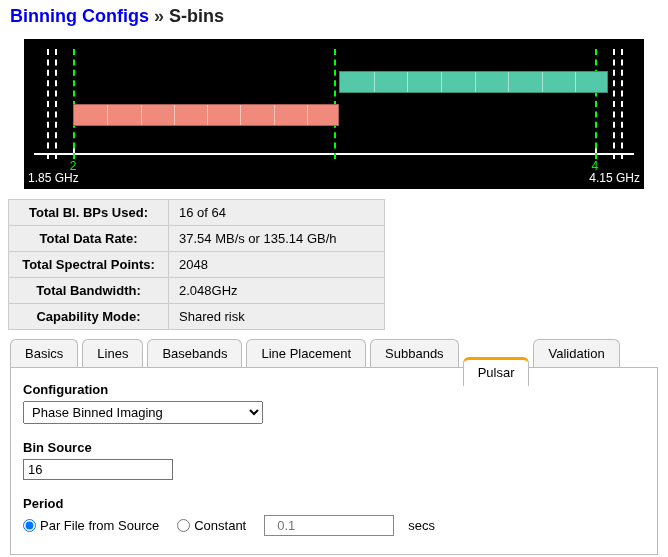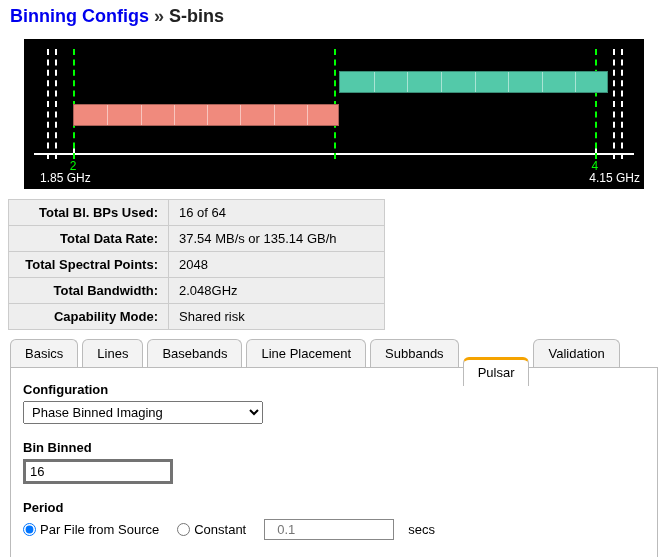--- a/index.html
+++ b/index.html
@@ -16,51 +16,51 @@
   .edge-lbl { position: absolute; bottom: 4px; color: #fff; font-size: 12px; }
   .dash-line { position: absolute; top: 10px; bottom: 30px; width: 0; border-left: 2px dashed; }
   .dash-green { border-color: #0f0; }
   .dash-white { border-color: #fff; }
   .band { position: absolute; height: 22px; border: 1px solid rgba(0,0,0,0.3); }
   .band .seg { position:absolute; top:0; bottom:0; width:0; border-left:1px solid rgba(255,255,255,0.5); }
   .band-red { background: #f08a7d; top: 65px; }
   .band-green { background: #53c9a9; top: 32px; }
   .summary { border-collapse: collapse; margin: 8px; font-size: 13px; }
   .summary td { border: 1px solid #ccc; padding: 5px 10px; background: #eee; }
-  .summary td.lbl { font-weight: bold; text-align: right; width: 160px; }
+  .summary td.lbl { font-weight: bold; text-align: center; width: 160px; }
   .summary td.val { width: 216px; }
   .tabs { display: flex; gap: 4px; padding: 0 10px; align-items: flex-end; }
   .tab { border: 1px solid #bbb; border-bottom: none; border-radius: 6px 6px 0 0; background: #f3f3f3; padding: 6px 14px; cursor: pointer; font-size: 13px; }
   .tab.active { background: #fff; border-top: 3px solid #f5a300; font-weight: normal; padding-top: 5px; position: relative; top: 19px; }
   .panel { border: 1px solid #bbb; margin: 0 10px 10px 10px; padding: 14px 12px 18px 12px; }
   .fld-lbl { font-weight: bold; font-size: 13px; margin-bottom: 4px; }
   .fld-row { margin-bottom: 16px; }
   select.cfg { width: 240px; font-size: 13px; padding: 2px 4px; }
-  input.bin { width: 150px; font-size: 13px; padding: 2px 4px; border: 3px solid #737373; }
+  input.bin { width: 150px; font-size: 13px; padding: 2px 4px; border: 1px solid #737373; }
   .period-row { display: flex; align-items: center; gap: 14px; flex-wrap: wrap; }
   input.const { width: 130px; font-size: 13px; padding: 2px 12px; border: 1px solid #888; color: #888; }
   label.radio { display: inline-flex; align-items: center; gap: 4px; margin-right: 4px; cursor: pointer; }
 </style>
 </head>
 <body>
 
 <div class="breadcrumb">
   <a href="#">Binning Configs</a>
   <span class="sep">»</span>
   <span class="cur">S-bins</span>
 </div>
 
 <div class="chart-wrap">
   <div class="chart" id="chart">
       <div class="axis"></div>
       <div class="tick" style="left: 49.1304px;"></div>
       <div class="tick-lbl" style="left: 49.1304px;">2</div>
       <div class="tick" style="left: 570.87px;"></div>
       <div class="tick-lbl" style="left: 570.87px;">4</div>
-      <div class="edge-lbl" style="left: 16px;">1.85 GHz</div>
+      <div class="edge-lbl" style="left: 4px;">1.85 GHz</div>
       <div class="edge-lbl" style="right: 4px;">4.15 GHz</div>
       <div class="dash-line dash-white" style="left: 23.0435px;"></div>
       <div class="dash-line dash-white" style="left: 30.8696px;"></div>
       <div class="dash-line dash-white" style="left: 589.13px;"></div>
       <div class="dash-line dash-white" style="left: 596.957px;"></div>
       <div class="dash-line dash-green" style="left: 49.1304px;"></div>
       <div class="dash-line dash-green" style="left: 310px;"></div>
       <div class="dash-line dash-green" style="left: 570.87px;"></div>
       <div class="band band-red" style="left: 49.1304px; width: 266.087px;">
         <div class="seg" style="left: 33.2609px;"></div>
@@ -117,21 +117,21 @@
     <div class="tab active">Pulsar</div>
     <div class="tab">Validation</div>
   </div>
 
 <div class="panel">
   <div class="fld-row">
     <div class="fld-lbl">Configuration</div>
     <select class="cfg" id="cfg-select"><option>Phase Binned Imaging</option></select>
   </div>
   <div class="fld-row">
-    <div class="fld-lbl">Bin Binned</div>
+    <div class="fld-lbl">Bin Source</div>
     <input class="bin" type="text" value="16" style="">
   </div>
   <div class="fld-row" style="margin-bottom:0;">
     <div class="fld-lbl">Period</div>
     <div class="period-row">
       <label class="radio">
         <input type="radio" name="period" id="radio-par" checked="" style="">
         <span>Par File from Source</span>
       </label>
       <label class="radio">

